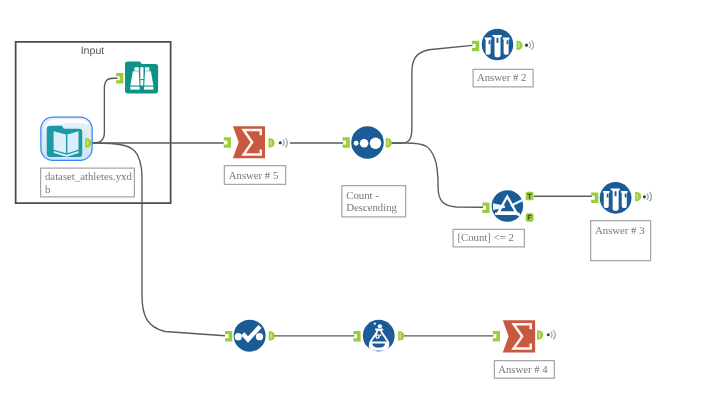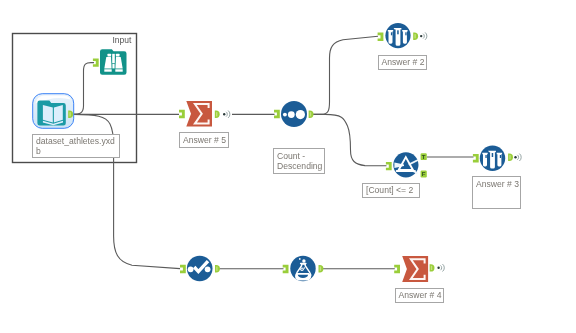--- a/index.html
+++ b/index.html
@@ -2,22 +2,22 @@
 <html><head>
 <meta charset="utf-8">
 <style>
   html,body{margin:0;padding:0;}
   body{width:576px;height:333px;background:#ffffff;overflow:hidden;
        font-family:"Liberation Sans",sans-serif;-webkit-font-smoothing:antialiased;}
   #canvas{position:relative;width:576px;height:333px;background:#ffffff;}
   svg.layer{position:absolute;left:0;top:0;width:576px;height:333px;overflow:visible;}
   .lbl{position:absolute;border:1px solid #a6a6a6;background:#ffffff;
        color:#7b7771;font-size:8.6px;line-height:10px;padding:1.5px 0 0 3px;
-       white-space:pre-wrap;box-sizing:border-box;overflow:hidden;}
-  #containerTitle{position:absolute;font-size:8.5px;line-height:9px;color:#555555;margin-left:48px;}
+       white-space:pre-wrap;box-sizing:border-box;overflow:hidden;font-family:Liberation Serif, serif;}
+  #containerTitle{position:absolute;font-size:8.5px;line-height:9px;color:#555555;}
 </style>
 </head>
 <body>
 
 <div id="canvas">
 
   <svg class="layer">
     <rect x="12.5" y="33.5" width="124" height="129" fill="#ffffff" stroke="#4b4b4b" stroke-width="1.4"></rect>
   </svg>
   <div id="containerTitle" style="left:64.5px;top:36px">Input</div>
@@ -232,21 +232,21 @@
         <path d="M519.4,153.6 a4.7,4.7 0 0 1 0,7.4"></path>
       </g>
       <g fill="none" stroke="#96a5a5" stroke-width="1">
         <circle cx="438.6" cy="267.8" r="1.2" fill="#2b3a3a" stroke="none"></circle>
         <path d="M440.5,265.4 a3,3 0 0 1 0,4.8"></path>
         <path d="M442.5,264.1 a4.7,4.7 0 0 1 0,7.4"></path>
       </g>
     </g>
   </svg>
 
-  <div class="lbl" style="left:32px;top:133.5px;width:88px;height:24.5px;white-space:normal;word-break:break-all">dataset_athletes.yxdb</div>
+  <div class="lbl" style="left:32px;top:133.5px;width:76px;height:24.5px;white-space:normal;word-break:break-all">dataset_athletes.yxdb</div>
   <div class="lbl" style="left:179px;top:132px;width:49.5px;height:15.5px">Answer # 5</div>
   <div class="lbl" style="left:273px;top:148px;width:51.5px;height:25.5px">Count -
 Descending</div>
   <div class="lbl" style="left:377.5px;top:54.5px;width:49.5px;height:15.5px">Answer # 2</div>
   <div class="lbl" style="left:362px;top:182.5px;width:57.5px;height:15.5px">[Count] &lt;= 2</div>
   <div class="lbl" style="left:472px;top:176px;width:48.5px;height:33px">Answer # 3</div>
   <div class="lbl" style="left:394.5px;top:287.5px;width:49px;height:15px">Answer # 4</div>
 </div>
 
 </body></html>

